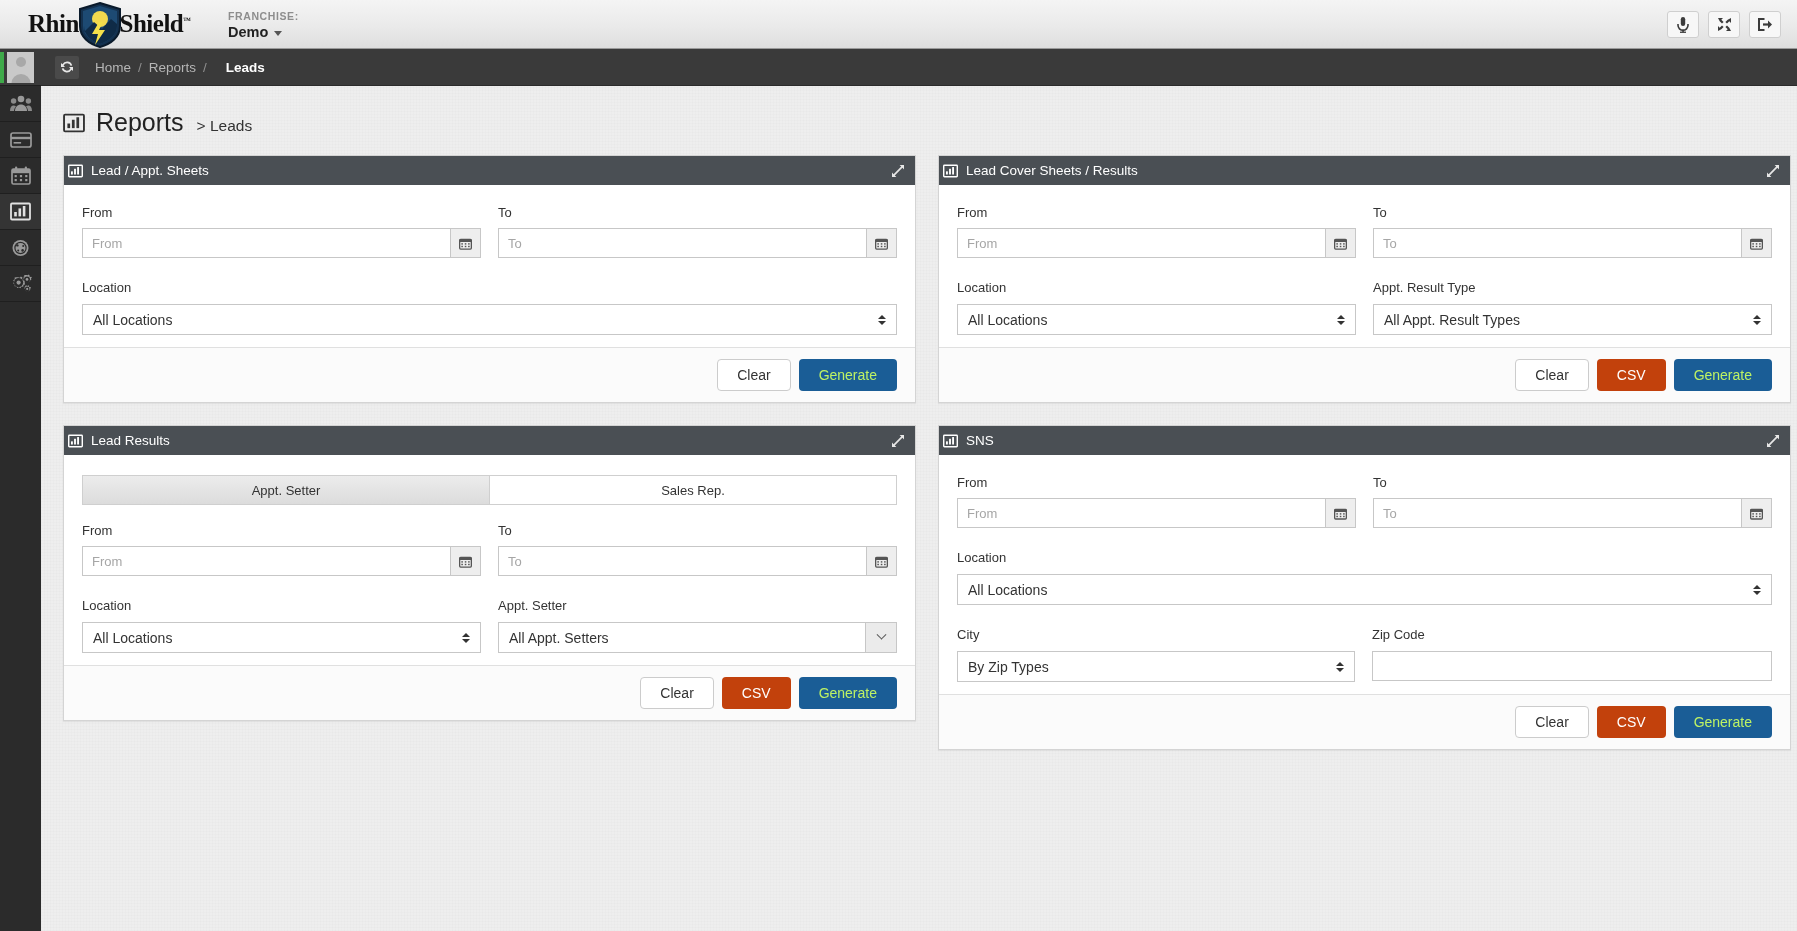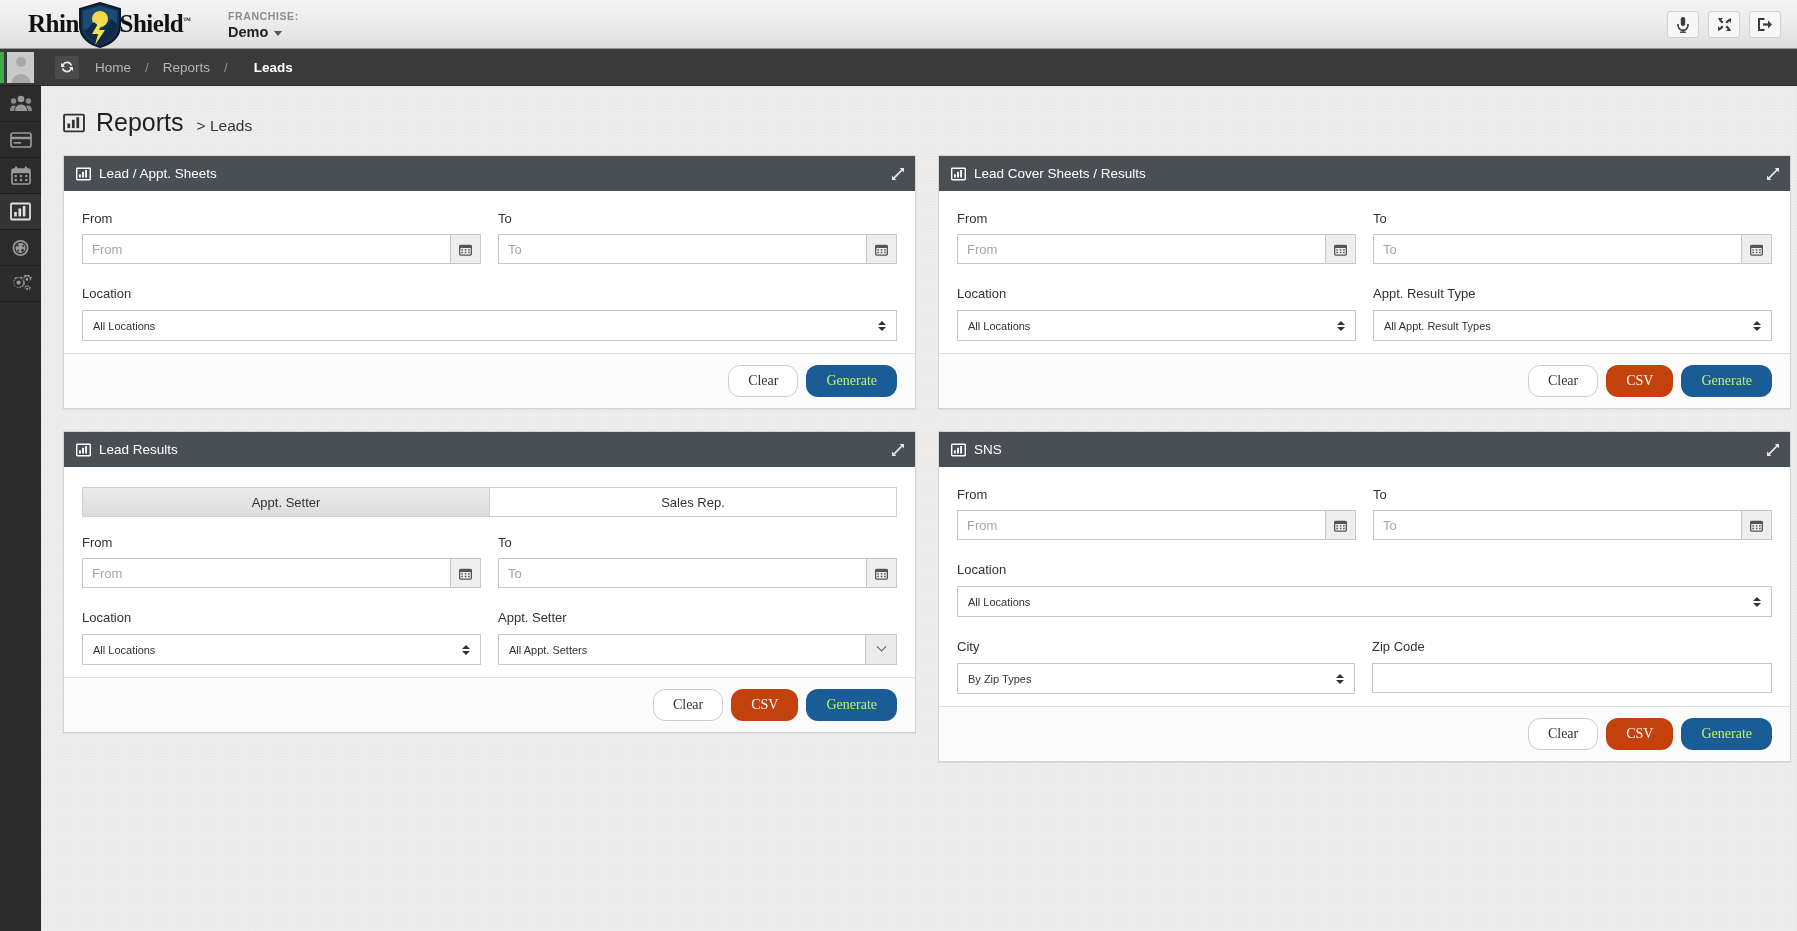--- a/index.html
+++ b/index.html
@@ -103,21 +103,21 @@
   
   .crumbbar {
     position: absolute; left: 41px; top: 49px; width: 1756px; height: 37px;
     background: #3a3a3a; display: flex; align-items: center; padding-left: 14px;
     border-bottom: 1px solid #2b2b2b;
   }
   .refresh-btn {
     width: 24px; height: 23px; background: #4a4a4a; border-radius: 2px;
     display: flex; align-items: center; justify-content: center; cursor: pointer;
   }
-  .crumbs { margin-left: 16px; font-size: 13.5px; color: #b6b6b6; display: flex; gap: 14px; }
+  .crumbs { margin-left: 16px; font-size: 13.5px; color: #b6b6b6; display: flex; gap: 7px; }
   .crumbs a { color: #b6b6b6; text-decoration: none; cursor: pointer; }
   .crumbs .sep { color: #8e8e8e; }
   .crumbs .cur { color: #ffffff; font-weight: bold; padding-left: 12px; }
 
   
   .main {
     position: absolute; left: 41px; top: 86px; width: 1756px; height: 845px;
     background: #eeeeee;
     background-image:
       repeating-linear-gradient(0deg, rgba(0,0,0,0.013) 0 1px, transparent 1px 3px),
@@ -136,22 +136,22 @@
     padding: 18px 22px 0 22px;
     align-items: start;
   }
 
   
   .panel {
     background: #ffffff; border: 1px solid #d4d4d4;
     box-shadow: 0 1px 1px rgba(0,0,0,0.05);
   }
   .panel-head {
-    height: 35px; background: #4a4f54; display: flex; align-items: center;
-    padding: 0 10px 0 12px; color: #fff;
+    height: 29px; background: #4a4f54; display: flex; align-items: center;
+    padding: 0 10px 0 4px; color: #fff;
   }
   .panel-head .ptitle {
     font-size: 13.5px; margin-left: 8px; font-weight: normal;
   }
   .panel-expand { margin-left: auto; cursor: pointer; display: flex; }
   .panel-body { padding: 20px 18px 12px 18px; }
 
   .row2 { display: flex; gap: 0; }
   .field { display: flex; flex-direction: column; }
   .field-label {
@@ -172,21 +172,21 @@
   }
   .plain-input {
     height: 30px; border: 1px solid #c7c7c7; padding: 0 9px; font-size: 13px;
     color: #333; background: #fff; outline: none;
     font-family: "Liberation Sans", sans-serif;
   }
 
   .sel {
     height: 31px; border: 1px solid #c7c7c7; background: #fff;
     display: flex; align-items: center; padding: 0 10px;
-    font-size: 11px; color: #333; cursor: pointer; position: relative;
+    font-size: 14px; color: #333; cursor: pointer; position: relative;
   }
   .sel .updown { margin-left: auto; display: flex; flex-direction: column; gap: 2px; }
   .tri-up {
     width: 0; height: 0; border-left: 4px solid transparent;
     border-right: 4px solid transparent; border-bottom: 4.5px solid #333;
   }
   .tri-dn {
     width: 0; height: 0; border-left: 4px solid transparent;
     border-right: 4px solid transparent; border-top: 4.5px solid #333;
   }
@@ -199,23 +199,23 @@
   .chev {
     width: 7px; height: 7px; border-right: 1.6px solid #555; border-bottom: 1.6px solid #555;
     transform: rotate(45deg) translate(-2px,-2px);
   }
 
   .panel-foot {
     border-top: 1px solid #e0e0e0; background: #fbfbfb;
     padding: 11px 18px; display: flex; justify-content: flex-end; gap: 8px;
   }
   .btn {
-    height: 32px; padding: 12px 19px; font-size: 14px; border-radius: 12px;
+    height: 32px; padding: 12px 19px; font-size: 14px; border-radius: 4px;
     cursor: pointer; display: flex; align-items: center; justify-content: center;
-    border: 1px solid transparent; font-family: Liberation Serif, serif;
+    border: 1px solid transparent; font-family: Liberation Sans, sans-serif;
   }
   .btn-clear { background: #ffffff; border-color: #ccc; color: #333; }
   .btn-csv { background: #c2410c; color: #fff; }
   .btn-generate { background: #1a5d96; color: #bef264; }
 
   
   .tabs { display: flex; margin-bottom: 18px; }
   .tab {
     flex: 1; height: 30px; border: 1px solid #cfcfcf; margin-left: -1px;
     display: flex; align-items: center; justify-content: center;

